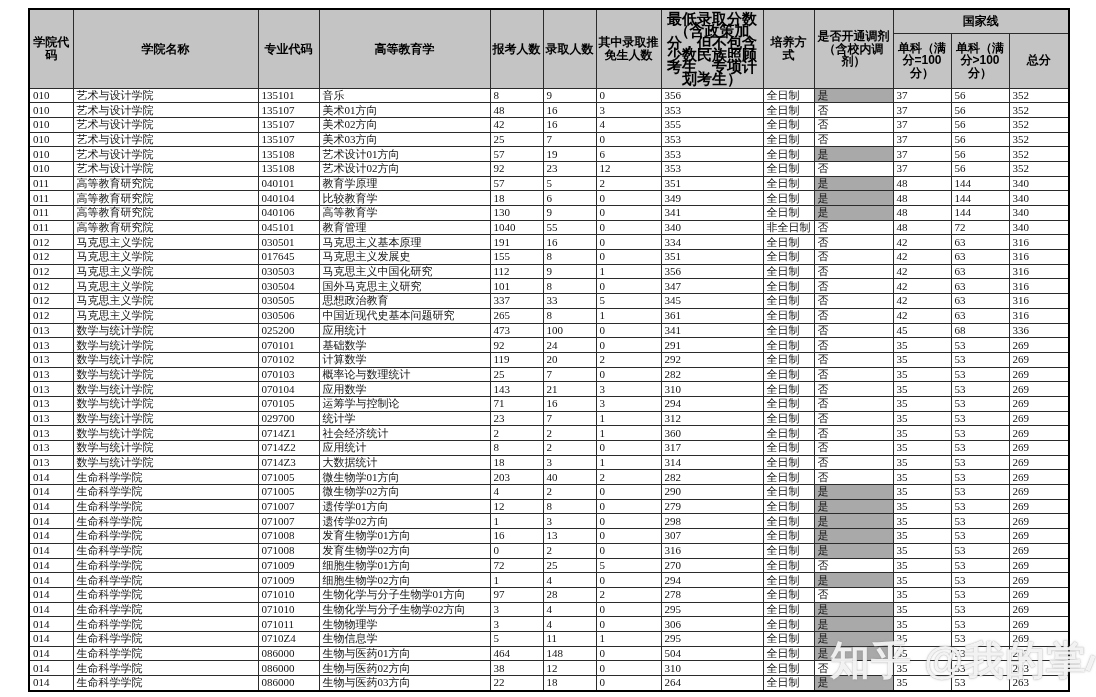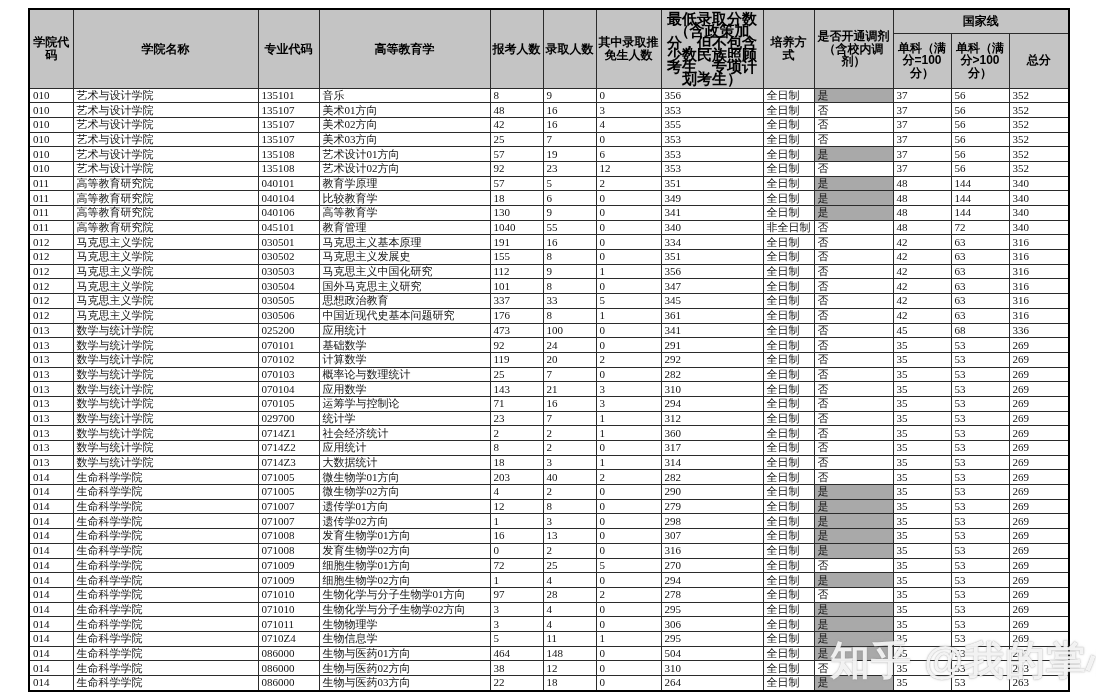--- a/index.html
+++ b/index.html
@@ -242,21 +242,21 @@
           <td>334</td>
           <td>全日制</td>
           <td>否</td>
           <td>42</td>
           <td>63</td>
           <td>316</td>
         </tr>
         <tr>
           <td>012</td>
           <td>马克思主义学院</td>
-          <td>030502</td>
+          <td>017645</td>
           <td>马克思主义发展史</td>
           <td>155</td>
           <td>8</td>
           <td>0</td>
           <td>351</td>
           <td>全日制</td>
           <td>否</td>
           <td>42</td>
           <td>63</td>
           <td>316</td>
@@ -304,21 +304,21 @@
           <td>否</td>
           <td>42</td>
           <td>63</td>
           <td>316</td>
         </tr>
         <tr>
           <td>012</td>
           <td>马克思主义学院</td>
           <td>030506</td>
           <td>中国近现代史基本问题研究</td>
-          <td>176</td>
+          <td>265</td>
           <td>8</td>
           <td>1</td>
           <td>361</td>
           <td>全日制</td>
           <td>否</td>
           <td>42</td>
           <td>63</td>
           <td>316</td>
         </tr>
         <tr>

